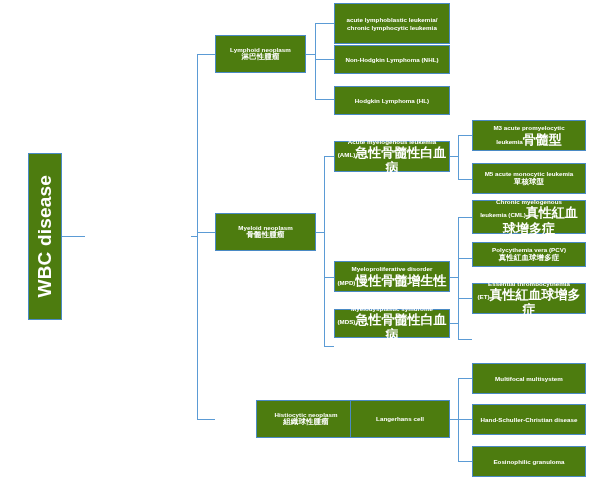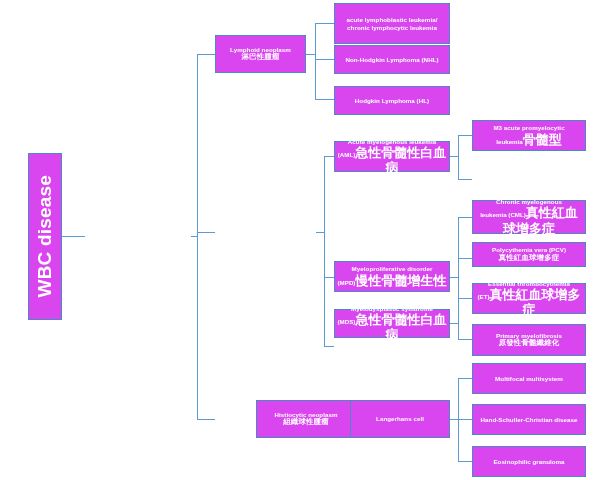--- a/index.html
+++ b/index.html
@@ -10,21 +10,21 @@
   #canvas {
     position: relative;
     width: 600px;
     height: 480px;
     background: #ffffff;
     font-family: "Liberation Sans", "DejaVu Sans", sans-serif;
     overflow: hidden;
   }
   .node {
     position: absolute;
-    background: #d946ef;
+    background: #4d7c0f;
     border: 1px solid #4A8AC4;
     color: #ffffff;
     font-weight: bold;
     display: flex;
     flex-direction: column;
     align-items: center;
     justify-content: center;
     text-align: center;
     box-sizing: border-box;
     line-height: 1.18;
@@ -107,20 +107,24 @@
   <div class="node" id="root-node">
     <span class="rot">WBC disease</span>
   </div>
 
 
   <div class="node" style="left:215px; top:35px; width:91px; height:38px;">
     <span class="ln en">Lymphoid neoplasm</span>
     <span class="ln zh">淋巴性腫瘤</span>
   </div>
 
+  <div class="node" style="left:215px; top:213px; width:101px; height:38px;">
+    <span class="ln en">Myeloid neoplasm</span>
+    <span class="ln zh">骨髓性腫瘤</span>
+  </div>
 
   <div class="node" style="left:215px; top:400px; width:100px; height:38px;margin-left:41px;">
     <span class="ln en">Histiocytic neoplasm</span>
     <span class="ln zh">組織球性腫瘤</span>
   </div>
 
   <div class="node" style="left:334px; top:3px; width:116px; height:41px;">
     <span class="ln en">acute lymphoblastic leukemia/ chronic lymphocytic leukemia</span>
   </div>
 
@@ -145,40 +149,40 @@
   <div class="node" style="left:334px; top:309px; width:116px; height:29px;">
     <span class="ln en">Myelodysplastic symdrome</span>
     <span class="ln inline"><span>(MDS)</span><span class="zh-inline">急性骨髓性白血病</span></span>
   </div>
 
   <div class="node" style="left:472px; top:120px; width:114px; height:31px;">
     <span class="ln en">M3 acute promyelocytic</span>
     <span class="ln inline"><span>leukemia</span><span class="zh-inline">骨髓型</span></span>
   </div>
 
+  <div class="node" style="left:472px; top:163px; width:114px; height:31px;">
+    <span class="ln en">M5 acute monocytic leukemia</span>
+    <span class="ln zh">單核球型</span>
+  </div>
 
   <div class="node" style="left:472px; top:200px; width:114px; height:34px;">
     <span class="ln en">Chronic myelogenous</span>
     <span class="ln inline"><span>leukemia (CML)</span><span class="zh-inline">真性紅血球增多症</span></span>
   </div>
 
   <div class="node" style="left:472px; top:242px; width:114px; height:25px;">
     <span class="ln en">Polycythemia vera (PCV)</span>
     <span class="ln zh">真性紅血球增多症</span>
   </div>
 
   <div class="node" style="left:472px; top:283px; width:114px; height:31px;">
     <span class="ln en">Essential thrombocythemia</span>
     <span class="ln inline"><span>(ET)</span><span class="zh-inline">真性紅血球增多症</span></span>
   </div>
 
-  <div class="node" style="left:472px; top:324px; width:114px; height:32px;">
-    <span class="ln en">Primary myelofibrosis</span>
-    <span class="ln zh">原發性骨髓纖維化</span>
-  </div>
 
   <div class="node" style="left:350px; top:400px; width:100px; height:38px;">
     <span class="ln en">Langerhans cell</span>
   </div>
 
   <div class="node" style="left:472px; top:363px; width:114px; height:31px;">
     <span class="ln en">Multifocal multisystem</span>
   </div>
 
   <div class="node" style="left:472px; top:404px; width:114px; height:31px;">

